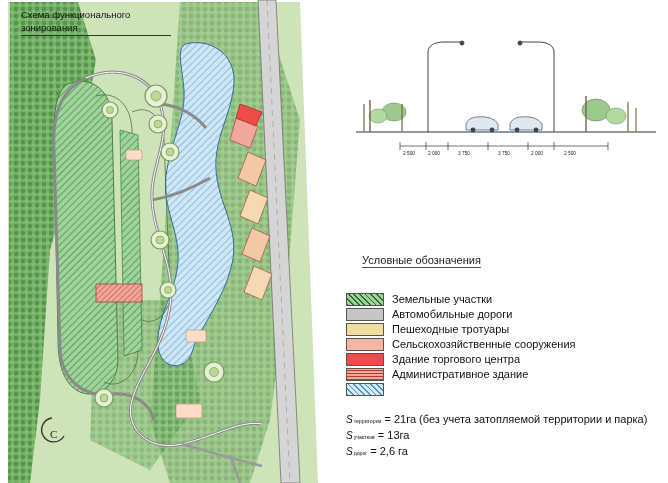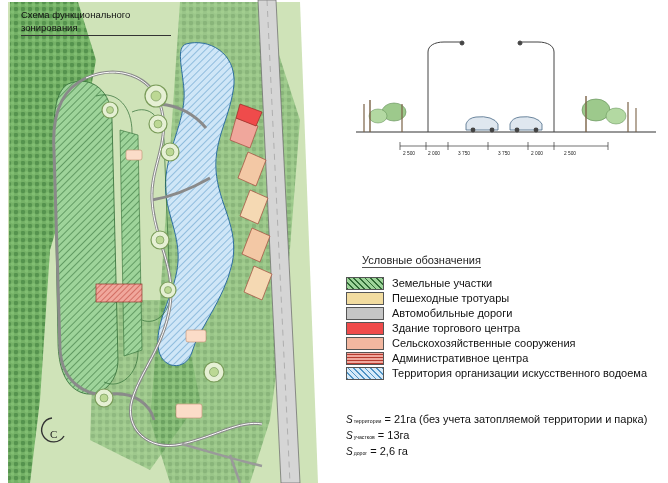--- a/index.html
+++ b/index.html
@@ -57,21 +57,21 @@
     width: 310px;
   }
   #legend-title {
     font-size: 11px;
     color: #222;
     text-align: left;
     margin-left: 16px;
     border-bottom: 1px solid #555;
     display: inline-block;
     padding-bottom: 1px;
-    margin-bottom: 8px;
+    margin-bottom: 24px;
   }
   .legend-row {
     display: flex;
     align-items: center;
     height: 14px;
     margin-bottom: 1px;
   }
   .legend-swatch {
     width: 36px;
     height: 11px;
@@ -294,51 +294,50 @@
 <div id="legend">
   <div id="legend-title">Условные обозначения</div>
 
   <div class="legend-row">
     <div class="legend-swatch" style="background:
            repeating-linear-gradient(45deg,#2f6b34 0 1.2px,#9ed49a 1.2px 4px);"></div>
     <div class="legend-label">Земельные участки</div>
   </div>
 
   <div class="legend-row">
+    <div class="legend-swatch" style="background:#c6c6c6;"></div>
+    <div class="legend-label">Автомобильные дороги</div>
+  </div>
+
+  <div class="legend-row">
     <div class="legend-swatch" style="background:#f2dca0;"></div>
     <div class="legend-label">Пешеходные тротуары</div>
   </div>
 
-  <div class="legend-row">
-    <div class="legend-swatch" style="background:#c6c6c6;"></div>
-    <div class="legend-label">Автомобильные дороги</div>
-  </div>
-
+
+  <div class="legend-row">
+    <div class="legend-swatch" style="background:#f3b7a0;"></div>
+    <div class="legend-label">Сельскохозяйственные сооружения</div>
+  </div>
 
   <div class="legend-row">
     <div class="legend-swatch" style="background:#ef4b4b;"></div>
     <div class="legend-label">Здание торгового центра</div>
   </div>
 
-  <div class="legend-row">
-    <div class="legend-swatch" style="background:#f3b7a0;"></div>
-    <div class="legend-label">Сельскохозяйственные сооружения</div>
-  </div>
-
 
   <div class="legend-row">
     <div class="legend-swatch" style="background:
            repeating-linear-gradient(0deg,#b63a2e 0 1px,#f0a79c 1px 3px);"></div>
-    <div class="legend-label">Административное центра</div>
+    <div class="legend-label">Административное здание</div>
   </div>
 
   <div class="legend-row">
     <div class="legend-swatch" style="background:
            repeating-linear-gradient(45deg,#4f93c4 0 1px,#d7eaf8 1px 4px);"></div>
-    <div class="legend-label">Территория организации искусственного водоема</div>
   </div>
 </div>
 
 <div id="areas">
   <div class="area-row">
     <span class="area-s">S</span>
     <span class="area-sub">территории</span>
     <span class="area-val">= 21га (без учета затопляемой территории и парка)</span>
   </div>
   <div class="area-row">

